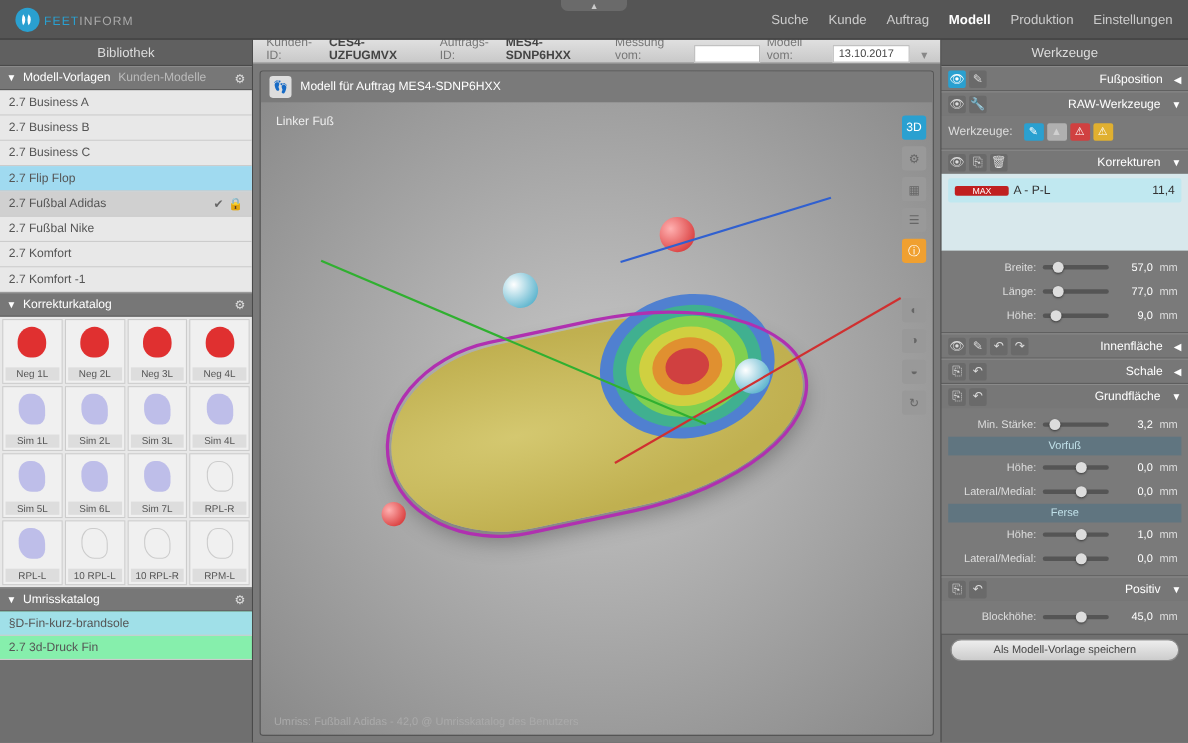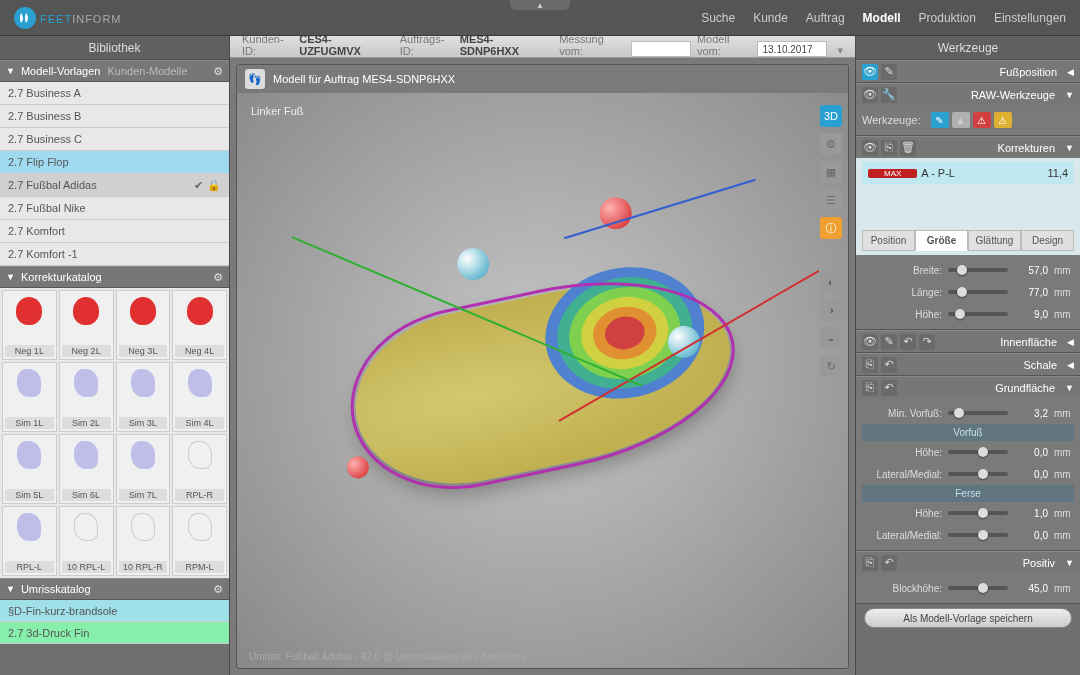--- a/index.html
+++ b/index.html
@@ -23,21 +23,21 @@
 .section-header .sub{color:#bbb;margin-left:4px}
 .section-header .gear{color:#ddd;font-size:11px}
 .tpl-list{background:#e8e8e8}
 .tpl-item{height:23px;display:flex;align-items:center;padding:0 8px;color:#555;border-bottom:1px solid #ccc;font-size:11px;cursor:pointer}
 .tpl-item.selected{background:#a0daf0}
 .tpl-item.confirmed{background:#d0d0d0}
 .tpl-item .icons{margin-left:auto;display:flex;gap:4px;color:#666}
 .catalog-grid{background:#e8e8e8;display:grid;grid-template-columns:repeat(4,1fr);gap:2px;padding:2px}
 .catalog-cell{background:#f0f0f0;border:1px solid #ccc;display:flex;flex-direction:column;align-items:center;padding:2px;cursor:pointer}
 .catalog-cell .sw{width:40px;height:36px;display:flex;align-items:center;justify-content:center}
-.catalog-cell .lbl{font-size:9px;color:#555;margin-top:16px;background:#ddd;width:100%;text-align:center;padding:1px 0}
+.catalog-cell .lbl{font-size:9px;color:#555;margin-top:5px;background:#ddd;width:100%;text-align:center;padding:1px 0}
 .shape-red{width:26px;height:28px;background:#e03030;border-radius:50% 50% 45% 45%}
 .shape-blue{width:24px;height:28px;background:#b8b8e8;border-radius:40% 50% 30% 50%;opacity:.9}
 .shape-grey{width:24px;height:28px;background:#f0f0f0;border:1px solid #ccc;border-radius:40% 50% 30% 50%}
 .outline-list{background:#86efac}
 .outline-item{height:22px;display:flex;align-items:center;padding:0 8px;color:#555;border-bottom:1px solid #ccc;font-size:11px}
 .outline-item.sel{background:#a0e0e8}
 .center{flex:1;display:flex;flex-direction:column;background:#7a7a7a}
 .info-bar{height:22px;background:linear-gradient(#e0e0e0,#c8c8c8);display:flex;align-items:flex-end;padding:0 12px;gap:6px;color:#555;font-size:10px;border-bottom:1px solid #999}
 .info-bar .field-label{color:#777}
 .info-bar input{background:#fff;border:1px solid #bbb;height:16px;padding:0 4px;font-size:10px;color:#444}
@@ -346,26 +346,20 @@
         <span class="title">Korrekturen</span>
         <span class="chev">▼</span>
       </div>
       <div class="tool-body" style="background:#d8e8ec">
         <div class="corr-item">
           <span class="badge">MAX</span>
           <span>A - P-L</span>
           <span class="v">11,4</span>
         </div>
         <div style="height:40px"></div>
-        <div class="tabs">
-            <div class="tab">Position</div>
-            <div class="tab active">Größe</div>
-            <div class="tab">Glättung</div>
-            <div class="tab">Design</div>
-          </div>
       </div>
       <div class="tool-body" id="korr-sliders">
           <div class="tool-row">
             <span class="lbl">Breite:</span>
             <div class="slider">
               <div class="thumb" style="left:15%"></div>
             </div>
             <span class="val">57,0</span>
             <span class="unit">mm</span>
           </div>
@@ -416,21 +410,21 @@
       <div class="tool-header">
         <div class="icos">
             <div class="ico">⎘</div>
             <div class="ico">↶</div>
           </div>
         <span class="title">Grundfläche</span>
         <span class="chev">▼</span>
       </div>
       <div class="tool-body" id="grund-body">
           <div class="tool-row">
-            <span class="lbl">Min. Vorfuß:</span>
+            <span class="lbl">Min. Stärke:</span>
             <div class="slider">
               <div class="thumb" style="left:10%"></div>
             </div>
             <span class="val">3,2</span>
             <span class="unit">mm</span>
           </div>
           <div class="sub-title">Vorfuß</div>
           <div class="tool-row">
             <span class="lbl">Höhe:</span>
             <div class="slider">

